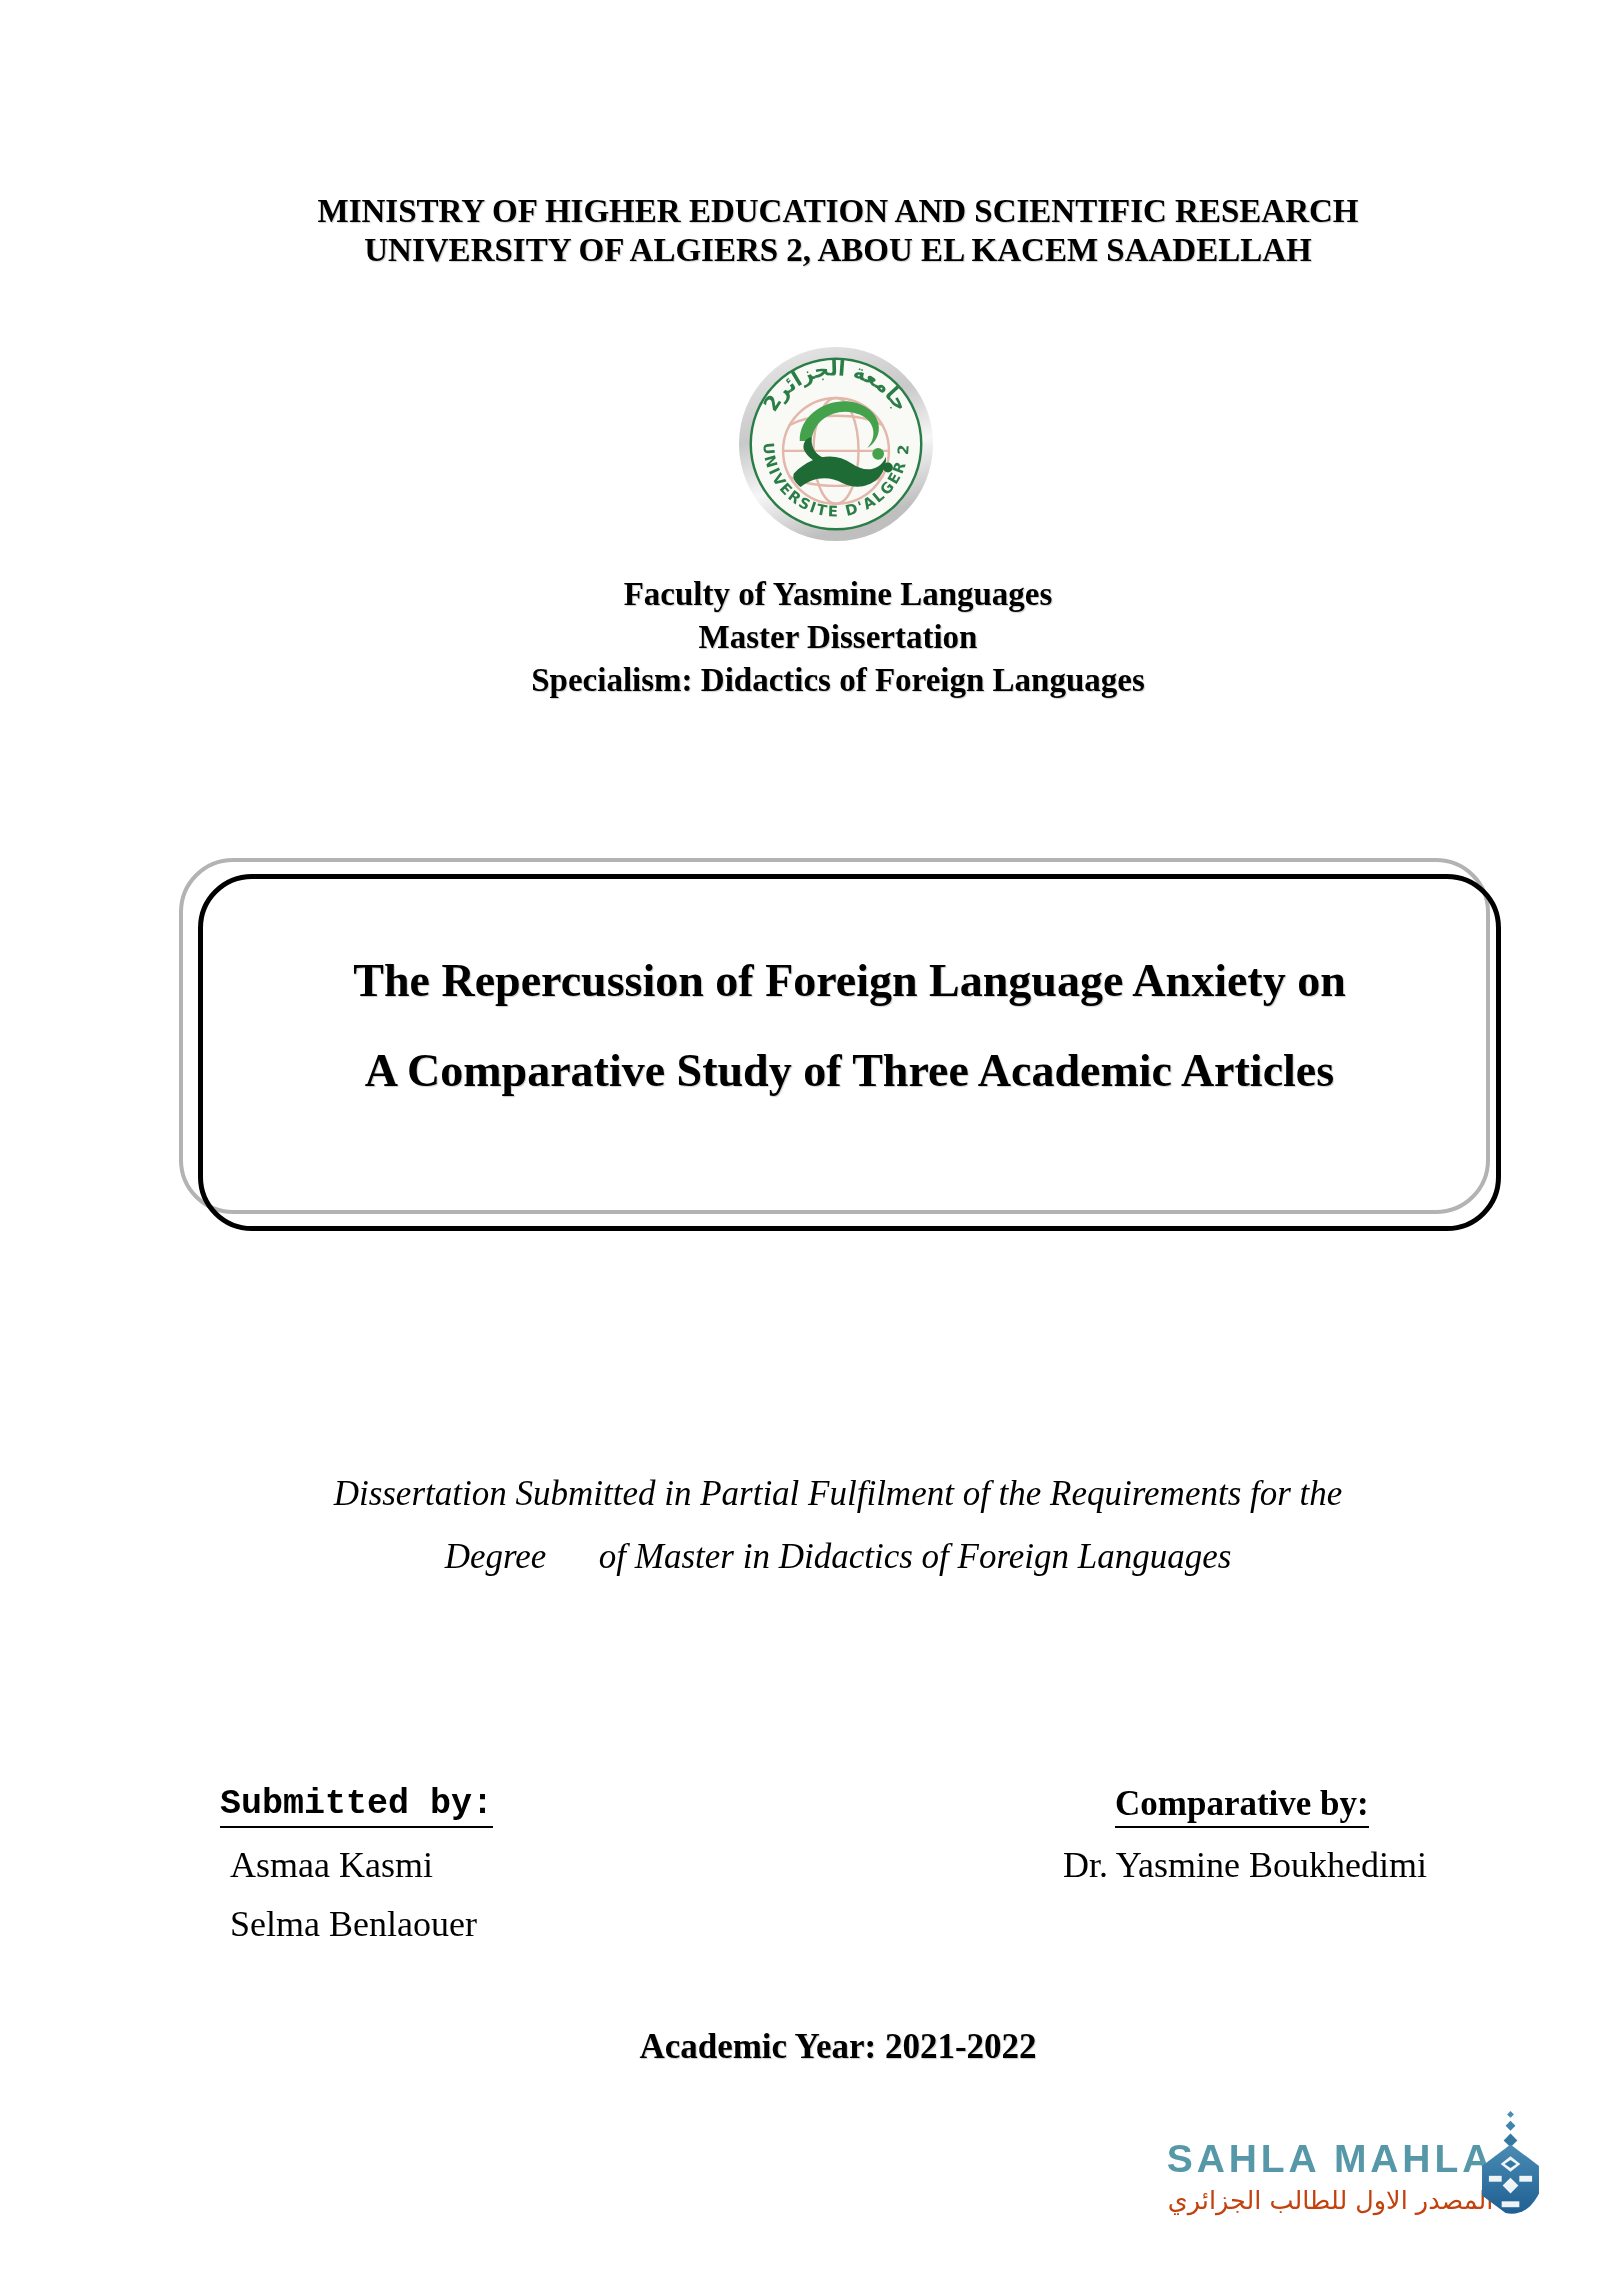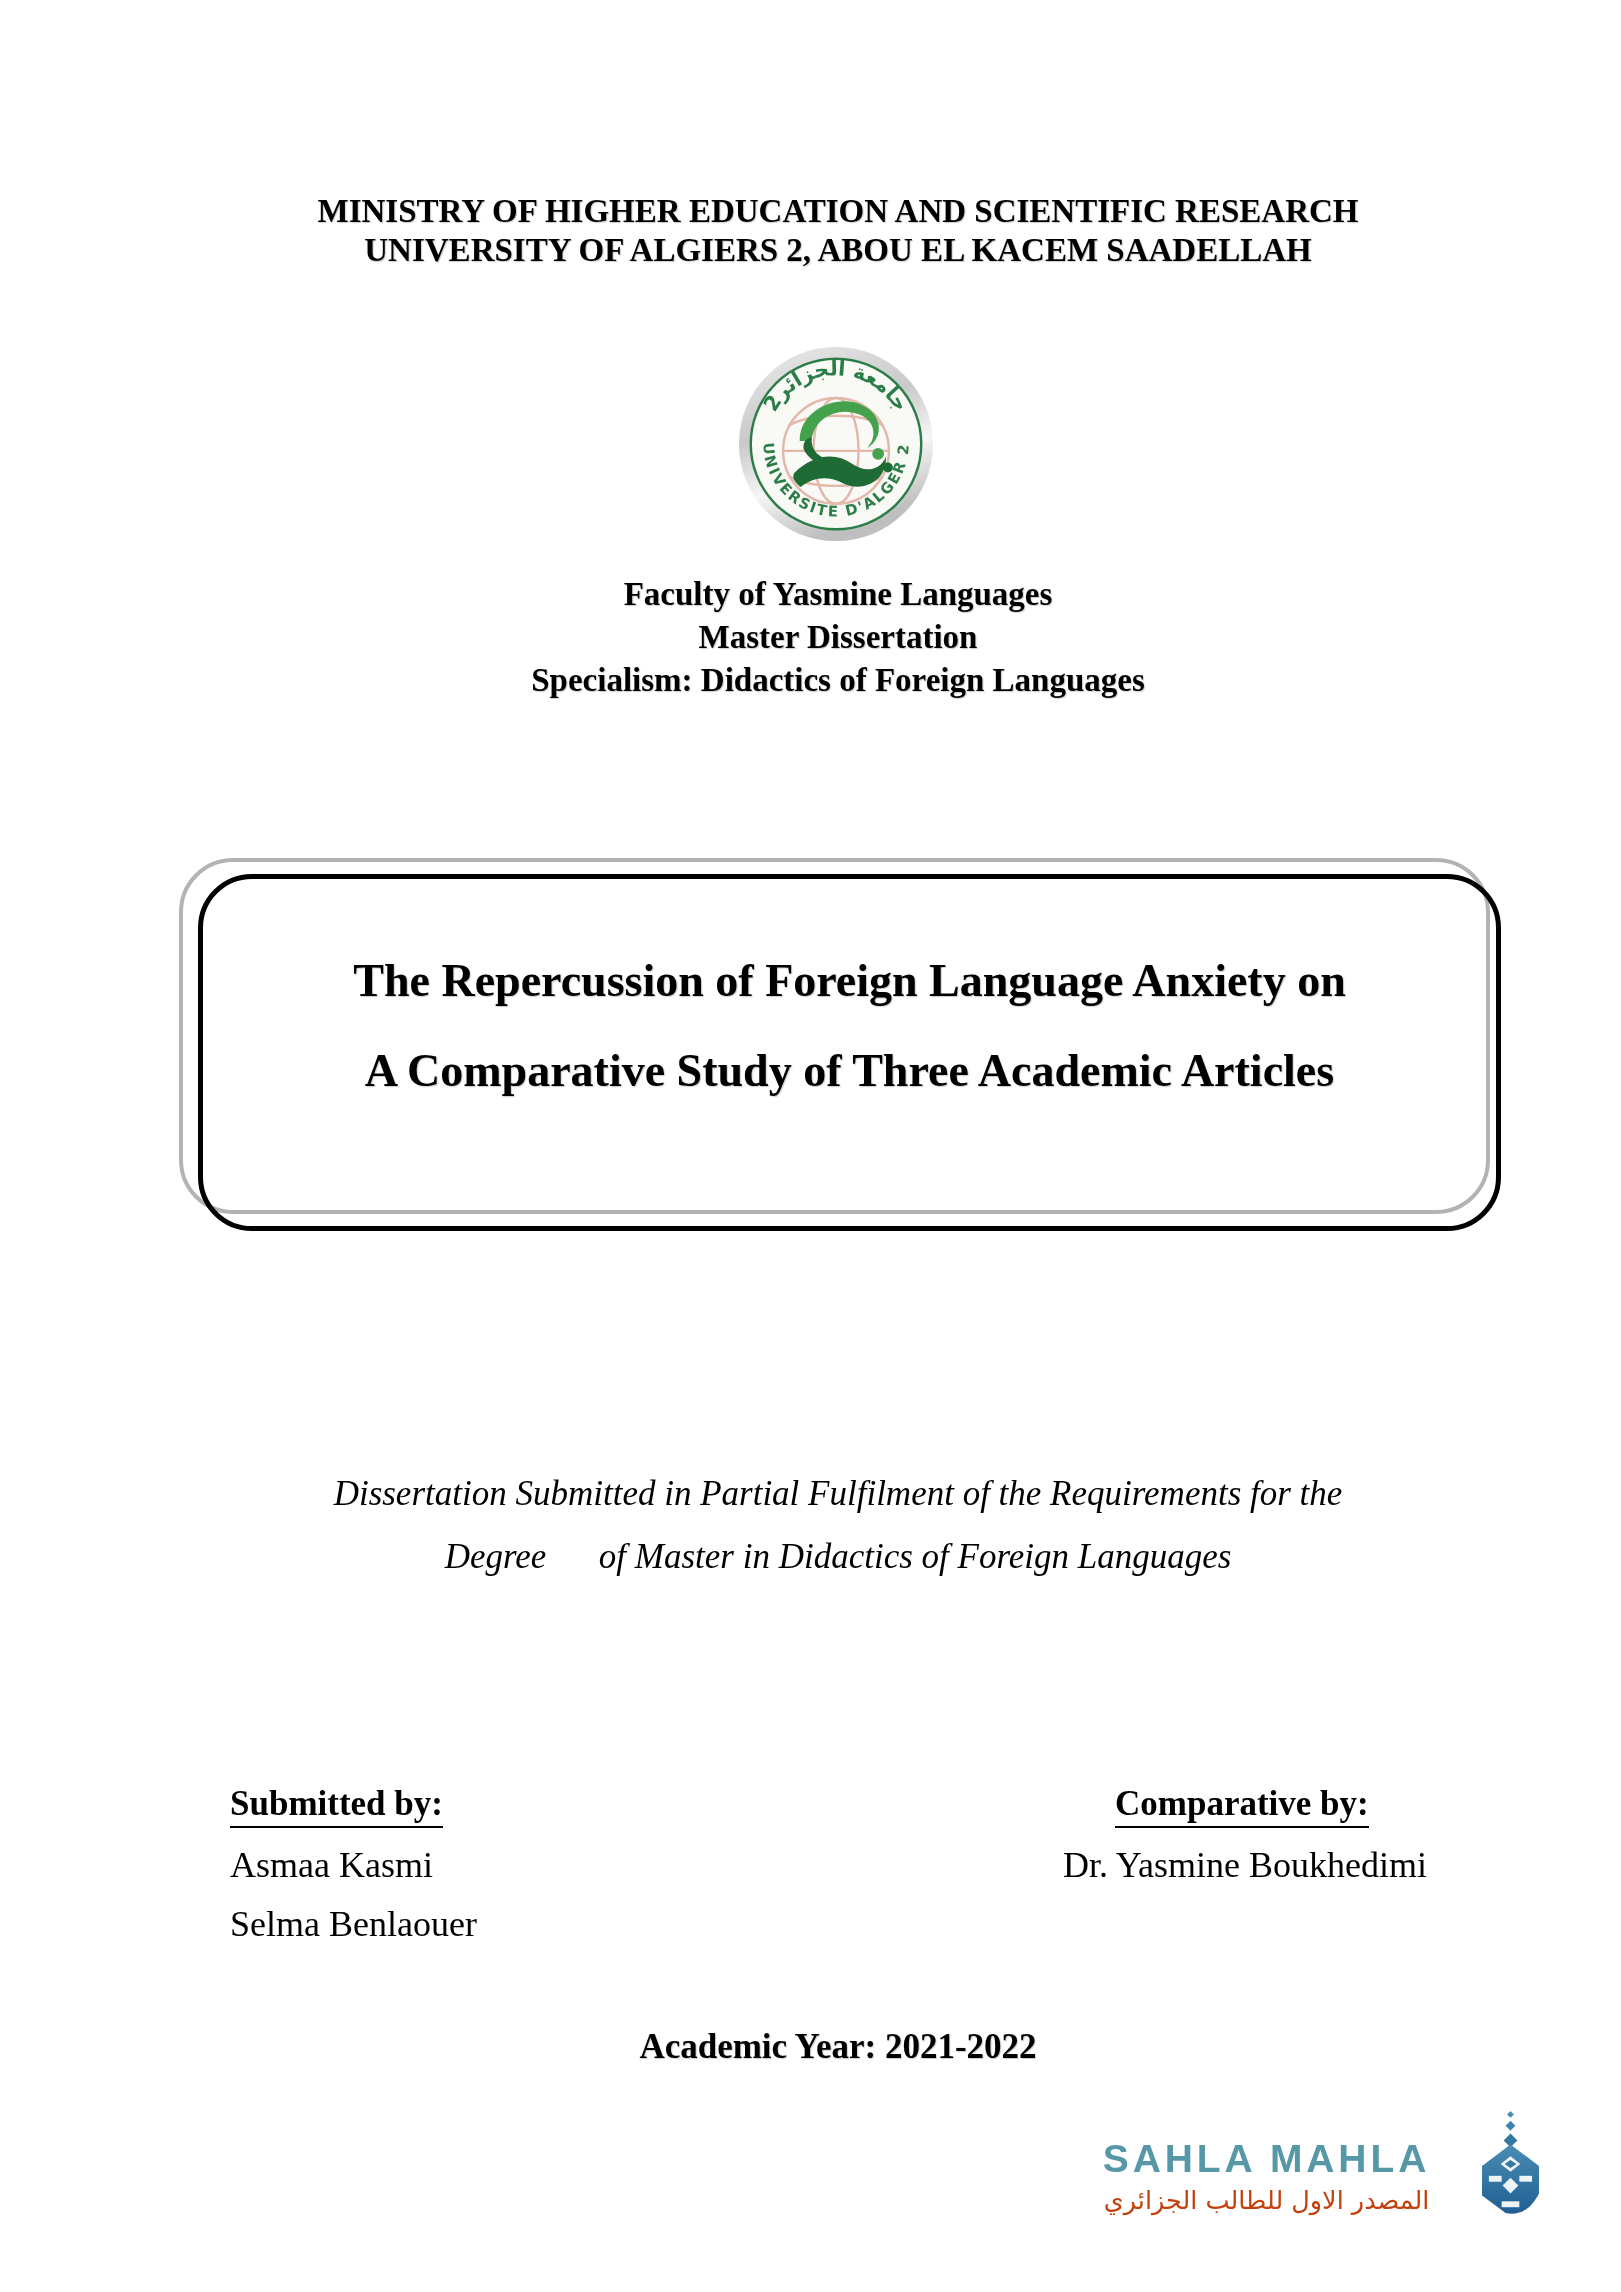--- a/index.html
+++ b/index.html
@@ -14,21 +14,21 @@
   
   .tbox-shadow{left:179px;top:858px;width:1303px;height:348px;border:4.9px solid #b3b3b3;border-radius:54px;background:transparent;}
   .tbox{left:198px;top:874px;width:1293px;height:347px;border:5.9px solid #000;border-radius:54px;background:transparent;}
   .tbox-inner{padding-top:57px;text-align:center;font-weight:bold;font-size:46px;line-height:90px;}
   .degree{top:1462px;font-style:italic;font-size:35px;line-height:63px;}
   .degree div{white-space:pre-wrap;}
   .cred-label{font-weight:bold;font-size:35px;}
   .cred-label span{display:inline-block;border-bottom:2.9px solid #000;padding-bottom:2px;}
   .cred-name{font-size:36px;}
   .year{top:2027px;font-weight:bold;font-size:35px;}
-  .brand-wrap{left:1091px;top:2137px;width:351px;text-align:center;}
+  .brand-wrap{left:1155px;top:2137px;width:351px;text-align:center;}
   .brand-word{font-family:"Liberation Sans",sans-serif;font-weight:bold;font-size:39px;letter-spacing:3.9px;color:#5697a8;white-space:nowrap;}
   .brand-tag{font-family:"DejaVu Sans",sans-serif;font-size:25.5px;color:#c2410c;direction:rtl;margin-top:3.9px;}
   .emblem{left:1476px;top:2111px;width:69px;height:108px;}
 </style>
 </head>
 <body>
 
 <div class="cx hdr soft">
   <div>MINISTRY OF HIGHER EDUCATION AND SCIENTIFIC RESEARCH</div>
   <div>UNIVERSITY OF ALGIERS 2, ABOU EL KACEM SAADELLAH</div>
@@ -86,21 +86,21 @@
     <div>The Repercussion of Foreign Language Anxiety on</div>
     <div>A Comparative Study of Three Academic Articles</div>
   </div>
 </div>
 
 <div class="cx degree">
   <div>Dissertation Submitted in Partial Fulfilment of the Requirements for the</div>
   <div>Degree      of Master in Didactics of Foreign Languages</div>
 </div>
 
-<div class="abs cred-label" style="left:230px;top:1784px;">
+<div class="abs cred-label" style="left:220px;top:1784px;font-family:Liberation Mono, monospace;">
   <span>Submitted by:</span>
 </div>
 <div class="abs cred-name" style="left:230px;top:1844px;">Asmaa Kasmi</div>
 <div class="abs cred-name" style="left:230px;top:1903px;">Selma Benlaouer</div>
 
 <div class="abs cred-label" style="left:1115px;top:1784px;">
   <span>Comparative by:</span>
 </div>
 <div class="abs cred-name" style="left:1063px;top:1844px;">Dr. Yasmine Boukhedimi</div>
 

